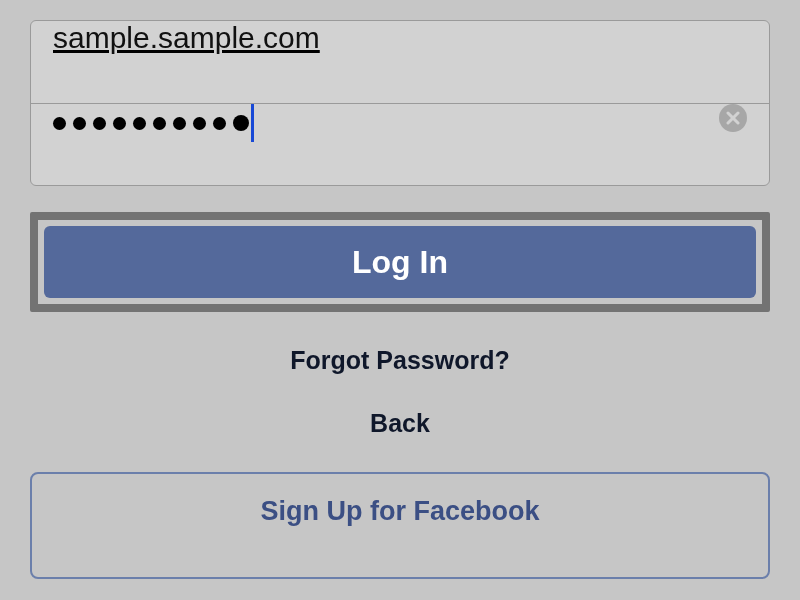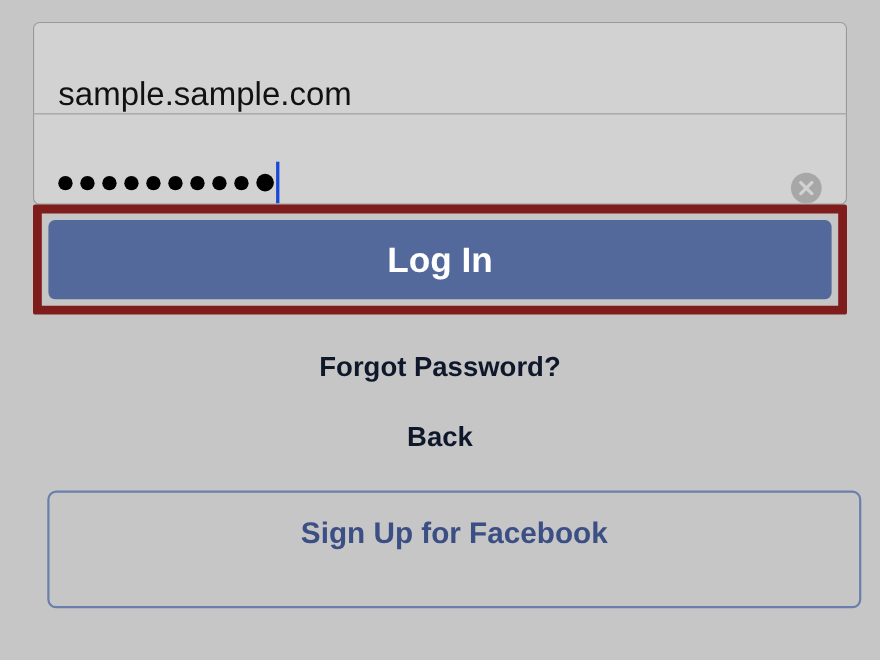--- a/index.html
+++ b/index.html
@@ -11,23 +11,24 @@
     overflow: hidden;
   }
   .login-card {
     border: 1px solid #9a9a9a;
     border-radius: 6px;
     background: #d2d2d2;
     overflow: hidden;
   }
   .field-row {
     display: flex;
-    align-items: flex-end;
+    align-items: flex-start;
     padding: 0 22px;
     height: 82px;
+    text-decoration: underline;
   }
   .field-row + .field-row {
     border-top: 1px solid #9a9a9a;
   }
   .email-input {
     flex: 1;
     border: none;
     background: transparent;
     font-size: 30px;
     color: #111;
@@ -71,21 +72,22 @@
     background: #a7a7a7;
     display: flex;
     align-items: center;
     justify-content: center;
     margin-left: 12px;
     cursor: pointer;
   }
   .clear-btn svg { display: block; }
 
   .highlight-wrap {
-    border: 8px solid #7f1d1d;
+    margin-top: 26px;
+    border: 8px solid #737373;
     border-radius: 2px;
     padding: 6px;
     background: #c6c6c6;
   }
   .login-btn {
     width: 100%;
     height: 72px;
     background: #54699b;
     border: none;
     border-radius: 6px;
@@ -103,21 +105,21 @@
     font-size: 25px;
     font-weight: 700;
     margin-top: 34px;
     cursor: pointer;
   }
   .text-link.back {
     font-weight: 700;
   }
 
   .signup-btn {
-    margin: 34px 0 0 13px;
+    margin: 34px 0 0 0;
     width: 100%;
     border: 2px solid #6b7fab;
     border-radius: 8px;
     background: transparent;
     color: #3b4f84;
     font-size: 27px;
     font-weight: 700;
     padding: 22px 0 50px 0;
     cursor: pointer;
     font-family: inherit;

